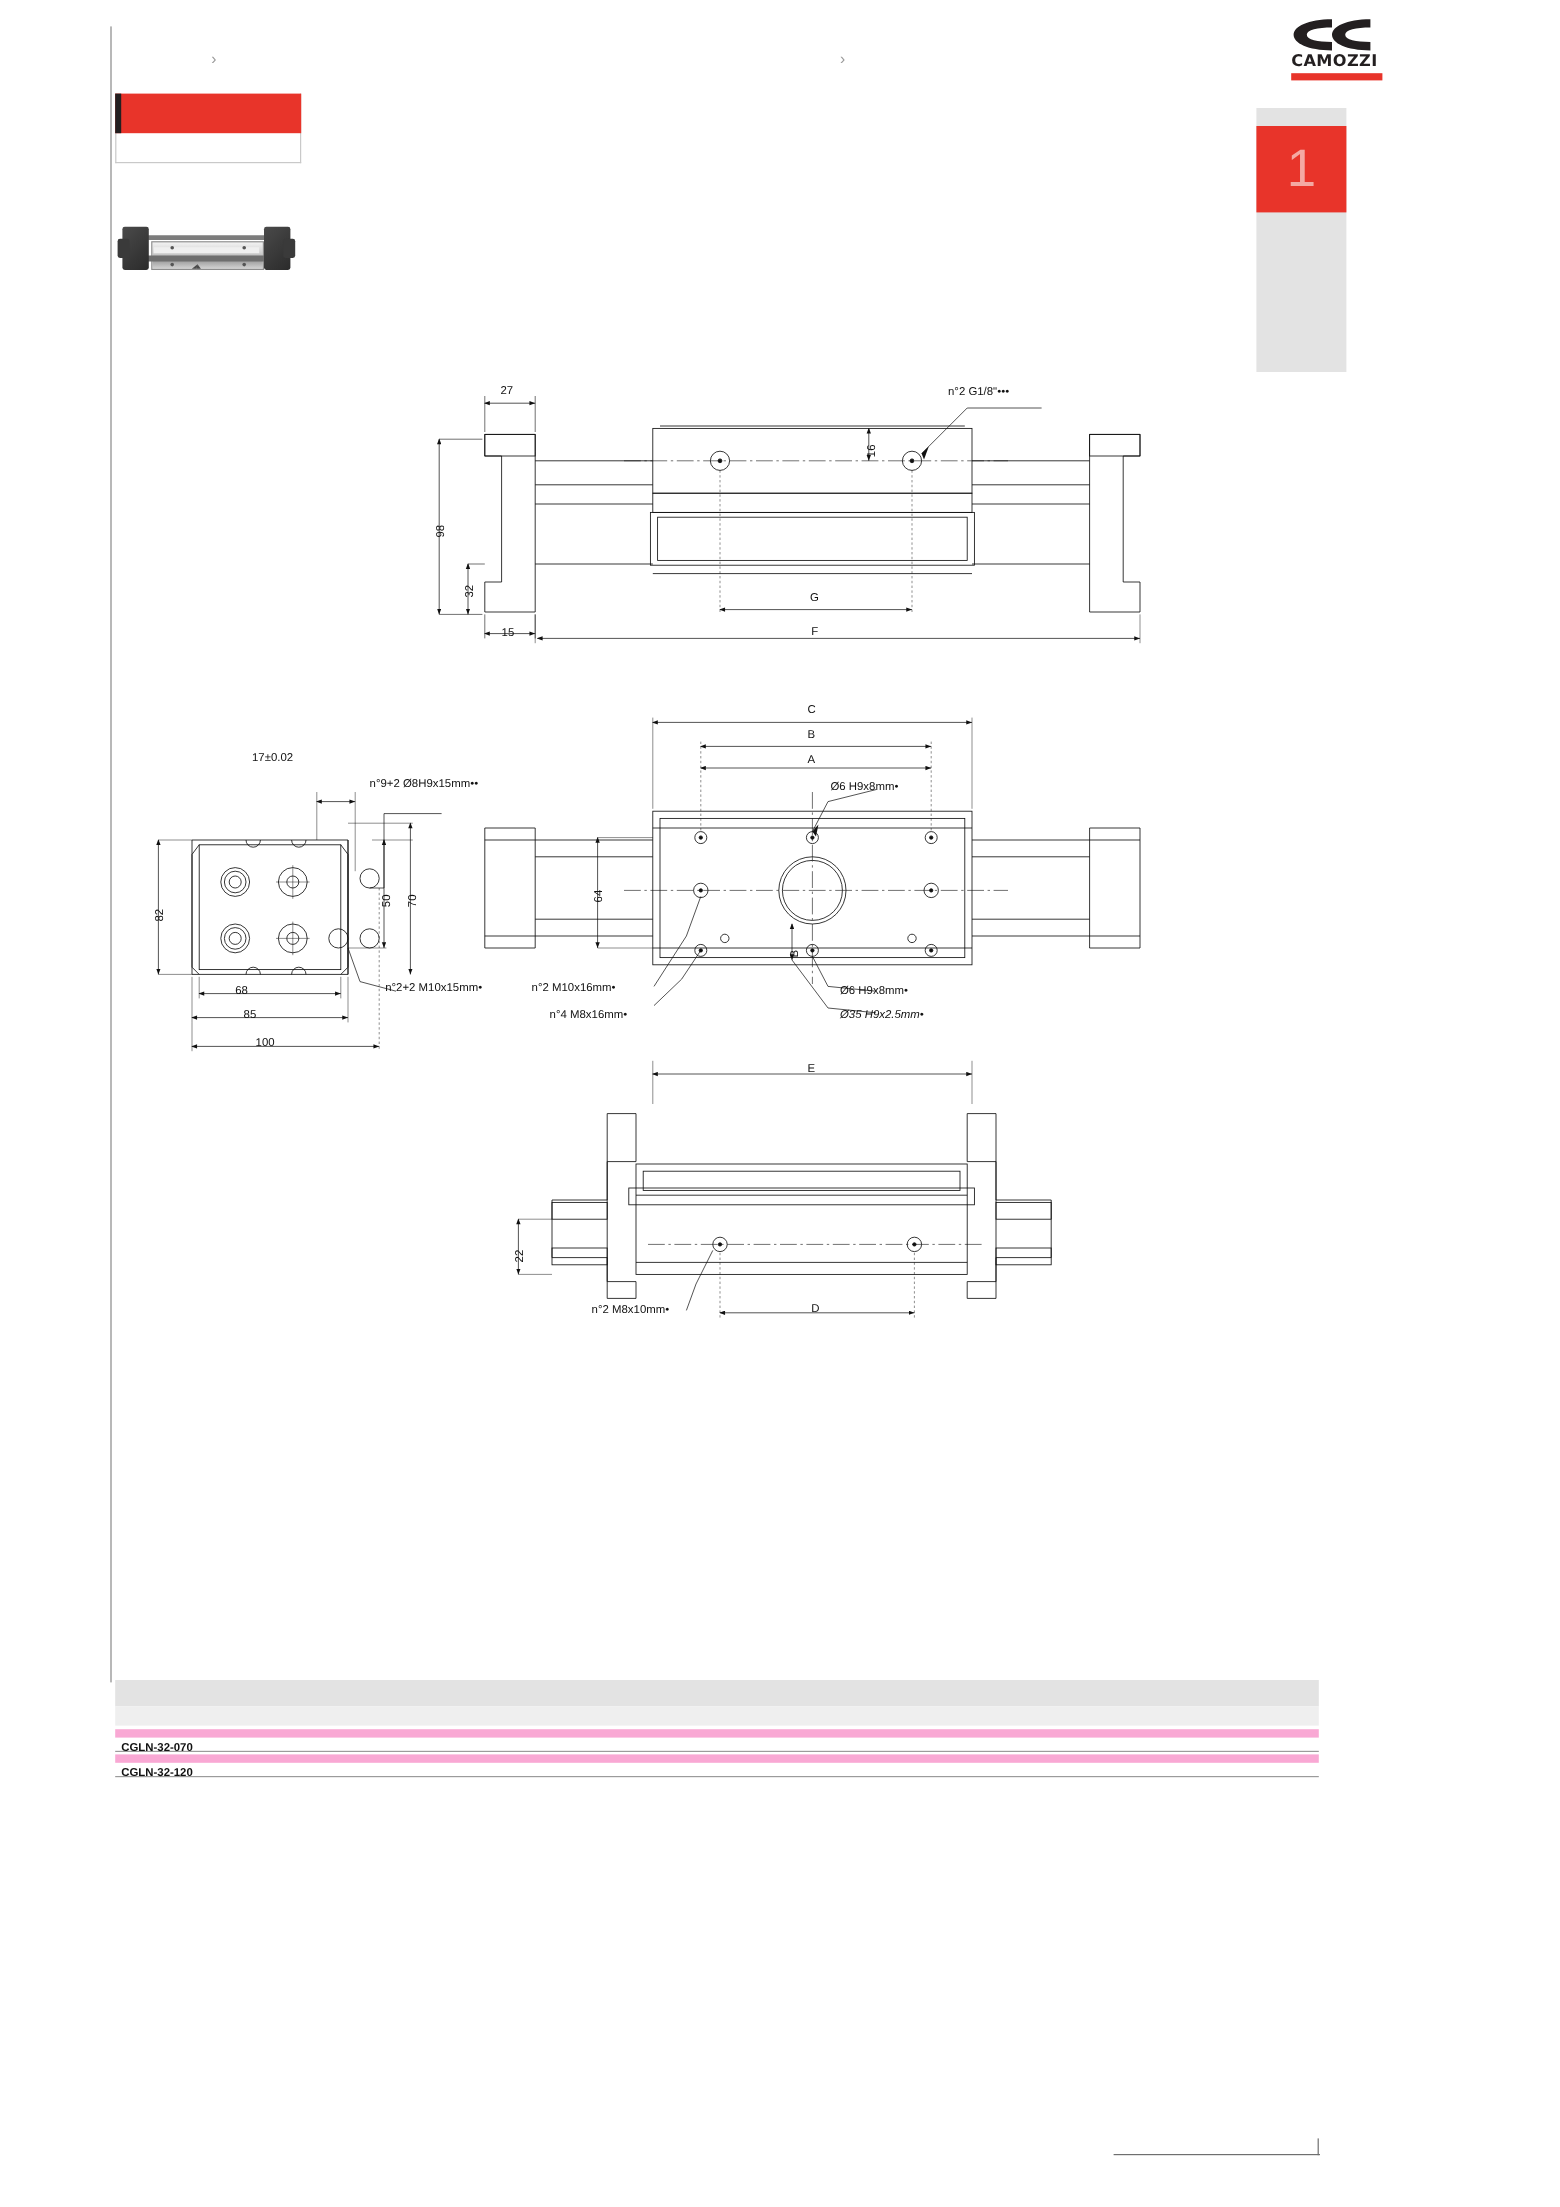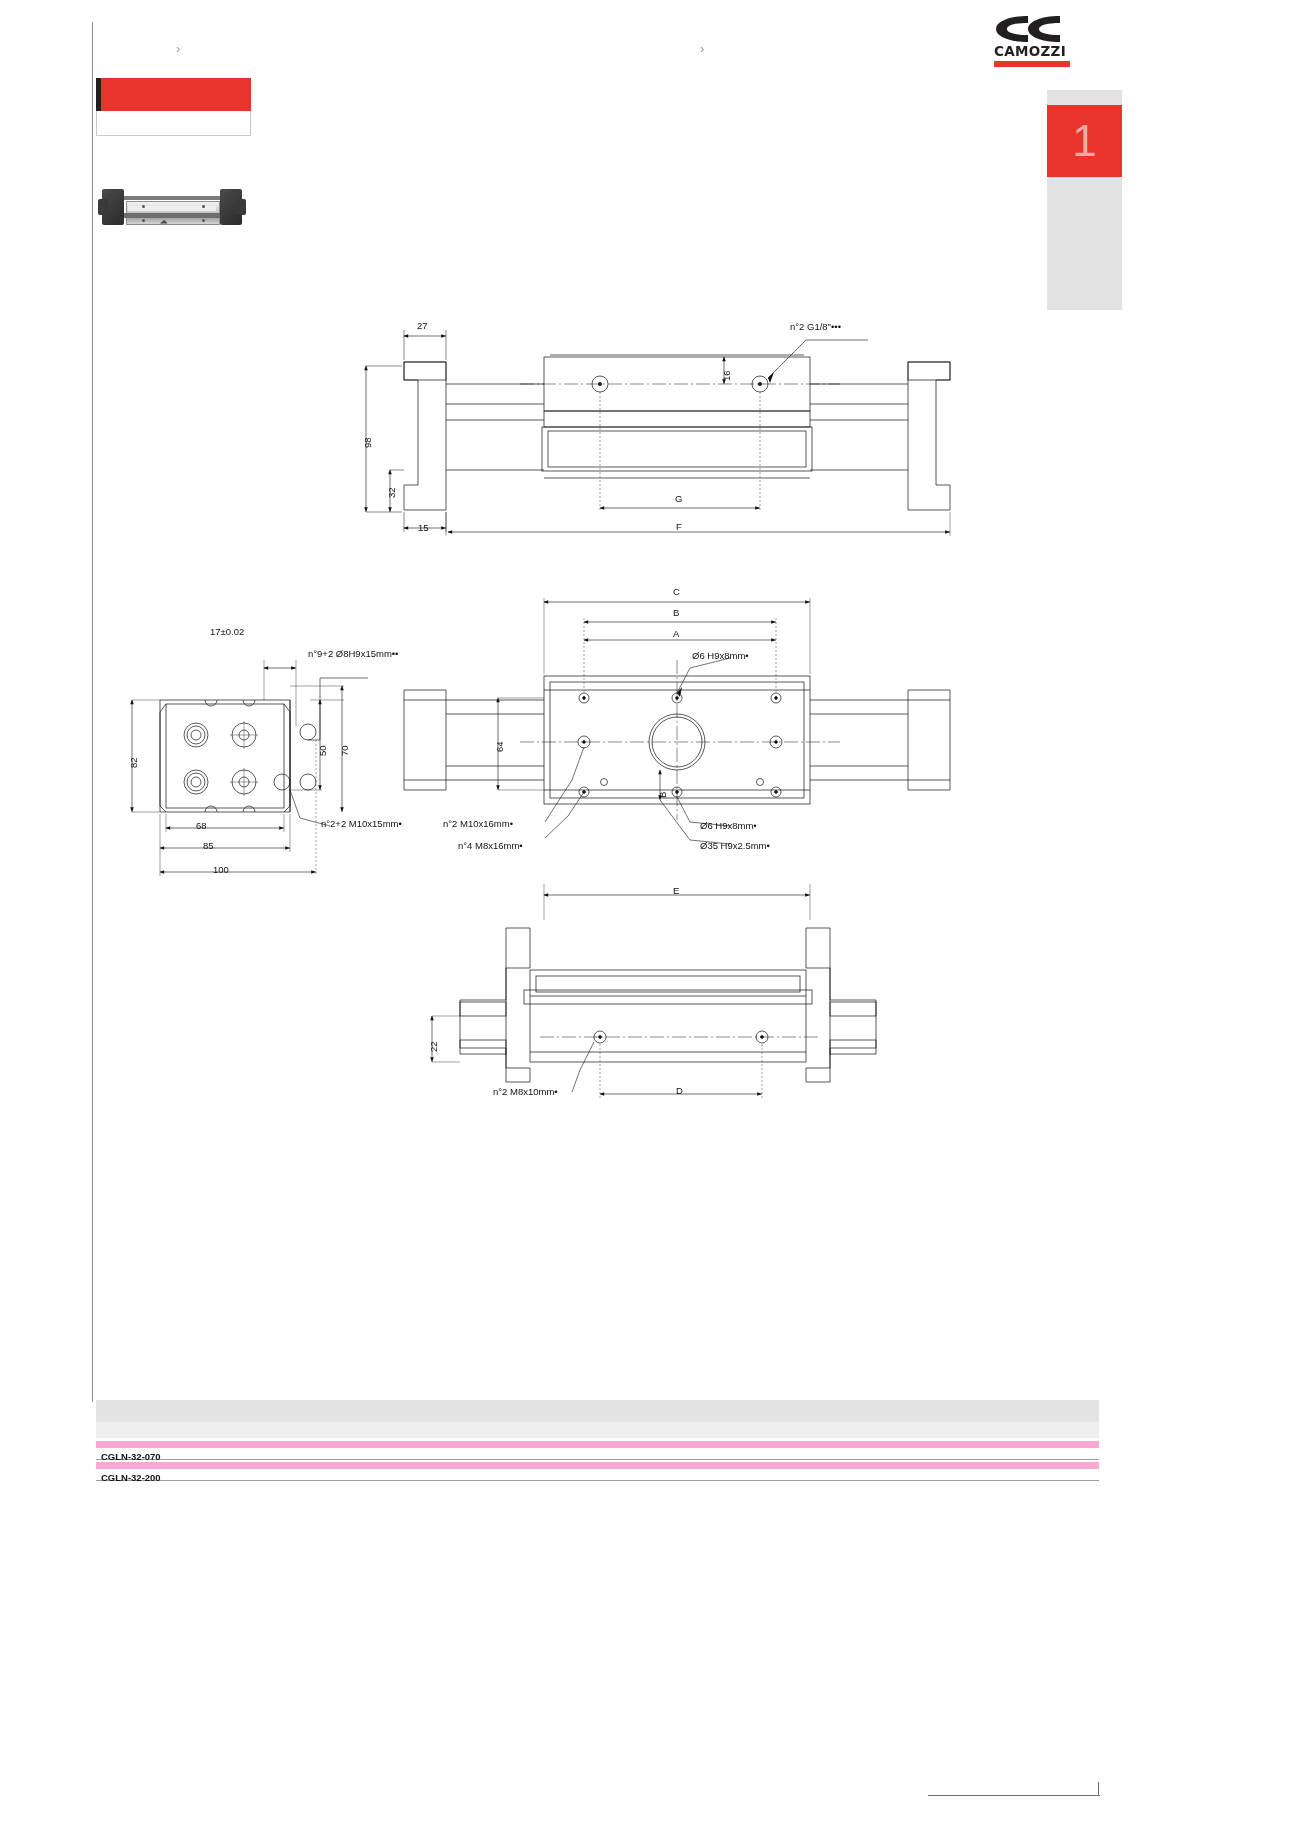--- a/index.html
+++ b/index.html
@@ -1,20 +1,20 @@
 <!DOCTYPE html>
 <html><head>
 <meta charset="utf-8">
 <style>
   html,body{margin:0;padding:0;background:#fff;}
   body{width:1300px;height:1839px;position:relative;font-family:"Liberation Sans",sans-serif;color:#1a1a1a;overflow:hidden;}
   .page{position:absolute;inset:0;}
 
   
-  .logo-wrap{position:absolute;left:994px;top:14px;width:80px;height:62px;}
+  .logo-wrap{position:absolute;left:1076px;top:14px;width:80px;height:62px;}
   .logo-name{font-family:"DejaVu Sans",sans-serif;font-weight:bold;font-size:13.5px;letter-spacing:0.3px;color:#231f20;line-height:1;margin-top:1px;}
   .logo-bar{width:76px;height:6px;background:#e8342a;margin-top:2px;}
 
   .rail-grey{position:absolute;left:1047px;top:90px;width:75px;height:220px;background:#e3e3e3;}
   .rail-red{position:absolute;left:1047px;top:105px;width:75px;height:72px;background:#e8342a;}
   .rail-num{position:absolute;left:1047px;top:105px;width:75px;height:72px;display:flex;align-items:center;justify-content:center;
             font-family:"Liberation Sans",sans-serif;font-size:44px;color:#f4a9a3;font-weight:300;}
 
   
   .vrule{position:absolute;left:92px;top:22px;width:1px;height:1380px;background:#8a8a8a;}
@@ -359,21 +359,21 @@
   <div class="dt" style="left:676px;top:521px;">F</div>
   <div class="dt" style="left:790px;top:321px;">n°2  G1/8"•••</div>
 
   <div class="dt" style="left:673px;top:586px;">C</div>
   <div class="dt" style="left:673px;top:607px;">B</div>
   <div class="dt" style="left:673px;top:628px;">A</div>
   <div class="dt v" style="left:494px;top:752px;">64</div>
   <div class="dt v" style="left:657px;top:798px;">B</div>
   <div class="dt" style="left:692px;top:650px;">Ø6  H9x8mm•</div>
   <div class="dt" style="left:700px;top:820px;">Ø6  H9x8mm•</div>
-  <div class="dt" style="left:700px;top:840px;">Ø35  H9x2.5mm•</div>
+  <div class="dt" style="left:700px;top:840px;font-style:italic;">Ø35  H9x2.5mm•</div>
   <div class="dt" style="left:443px;top:818px;">n°2  M10x16mm•</div>
   <div class="dt" style="left:458px;top:840px;text-align:right;">n°4  M8x16mm•</div>
   <div class="dt" style="left:673px;top:885px;">E</div>
 
   <div class="dt" style="left:210px;top:626px;">17±0.02</div>
   <div class="dt" style="left:308px;top:648px;">n°9+2  Ø8H9x15mm••</div>
   <div class="dt v" style="left:128px;top:768px;">82</div>
   <div class="dt v" style="left:317px;top:756px;">50</div>
   <div class="dt v" style="left:339px;top:756px;">70</div>
   <div class="dt" style="left:196px;top:820px;">68</div>
@@ -386,19 +386,19 @@
   <div class="dt" style="left:676px;top:1085px;">D</div>
   <div class="dt" style="left:493px;top:1086px;">n°2  M8x10mm•</div>
 
   <div class="tbl-head"></div>
   <div class="tbl-head2"></div>
 
   <div class="trow" style="top:1441px;">
     <div class="tcell">CGLN-32-070</div>
   </div>
   <div class="trow" style="top:1462px;">
-    <div class="tcell">CGLN-32-200</div>
+    <div class="tcell">CGLN-32-120</div>
   </div>
 
   <div class="foot-rule"></div>
   <div class="foot-tick"></div>
 
 </div>
 
 </body></html>

